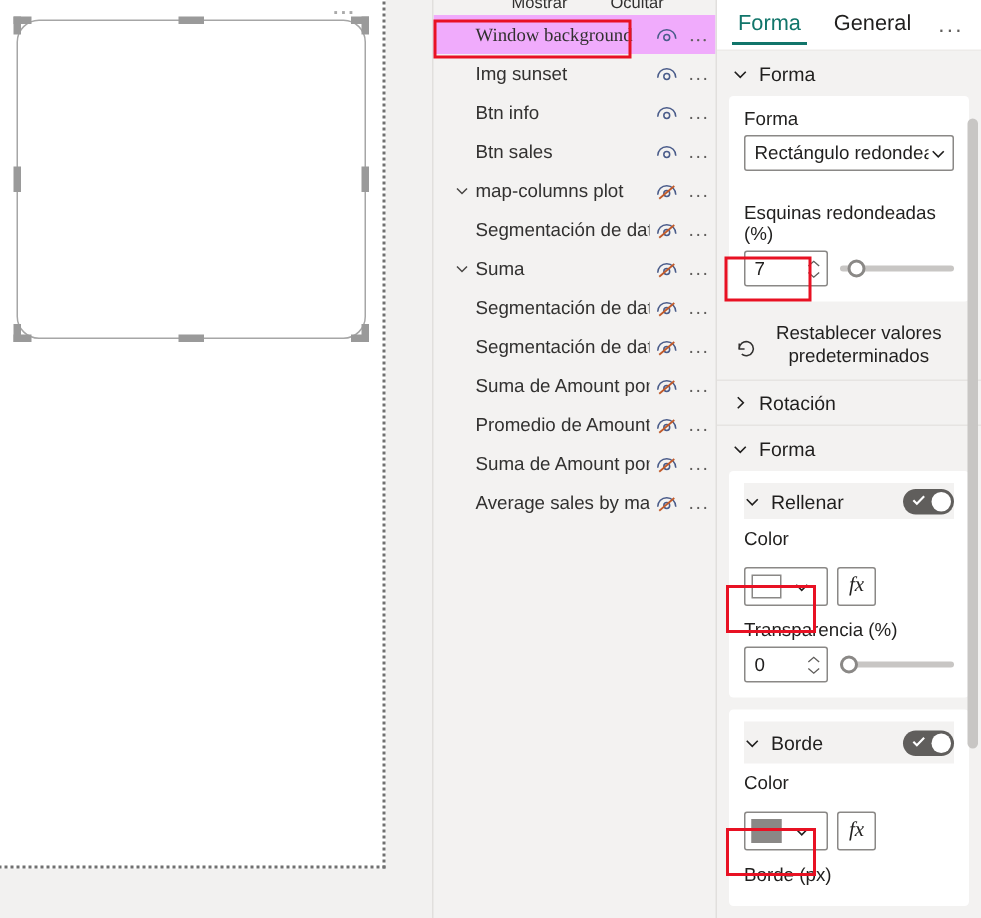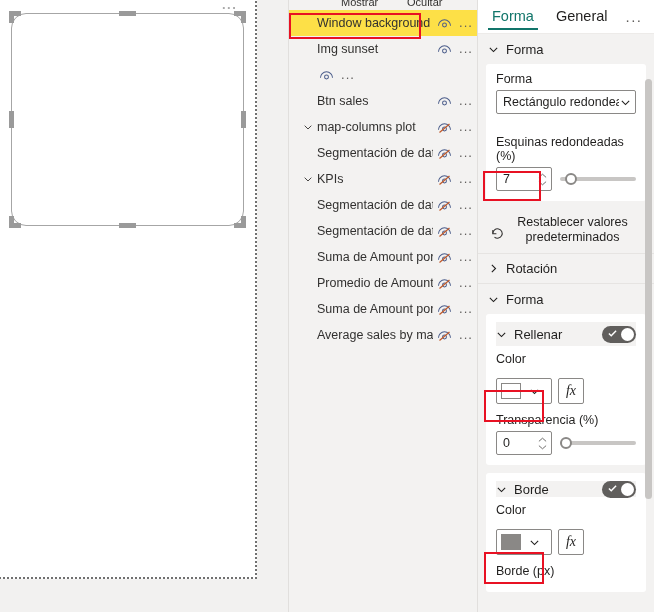--- a/index.html
+++ b/index.html
@@ -79,21 +79,21 @@
 
   .layer-row {
     position: relative;
     display: flex; align-items: center;
     height: 26px;
     padding-left: 12px;
     font-size: 12.5px;
     color: #323130;
     cursor: default;
   }
-  .layer-row.selected { background: #fde047; }
+  .layer-row.selected { background: #f0abfc; font-family: Liberation Serif, serif; }
   .layer-row .chev {
     width: 14px; flex: 0 0 14px;
     color: #484644; font-size: 9px; line-height: 1;
     display: flex; align-items: center; justify-content: center;
   }
   .layer-row .chev svg { display:block; }
   .layer-row .lbl {
     flex: 1 1 auto;
     white-space: nowrap; overflow: hidden; text-overflow: clip;
     padding-left: 2px;
@@ -318,20 +318,21 @@
           <span class="eye">
             <svg width="15" height="13" viewBox="0 0 16 14">
               <path d="M1.5 9.5 a6.5 6.5 0 0 1 13 0" fill="none" stroke="#4a5c8a" stroke-width="1.1"></path>
               <circle cx="8" cy="8.6" r="2.1" fill="none" stroke="#4a5c8a" stroke-width="1.1"></circle>
             </svg>
           </span>
           <span class="dots">...</span>
         </div>
         <div class="layer-row">
           <span class="chev"></span>
+          <span class="lbl">Btn info</span>
           <span class="eye">
             <svg width="15" height="13" viewBox="0 0 16 14">
               <path d="M1.5 9.5 a6.5 6.5 0 0 1 13 0" fill="none" stroke="#4a5c8a" stroke-width="1.1"></path>
               <circle cx="8" cy="8.6" r="2.1" fill="none" stroke="#4a5c8a" stroke-width="1.1"></circle>
             </svg>
           </span>
           <span class="dots">...</span>
         </div>
         <div class="layer-row">
           <span class="chev"></span>
@@ -371,21 +372,21 @@
             </svg>
           </span>
           <span class="dots">...</span>
         </div>
         <div class="layer-row">
           <span class="chev">
             <svg width="10" height="10" viewBox="0 0 12 12">
               <path d="M2 4.4 L6 8.4 L10 4.4" fill="none" stroke="#484644" stroke-width="1.2"></path>
             </svg>
           </span>
-          <span class="lbl">KPIs</span>
+          <span class="lbl">Suma</span>
           <span class="eye">
             <svg width="15" height="13" viewBox="0 0 16 14">
               <path d="M1.5 9.5 a6.5 6.5 0 0 1 13 0" fill="none" stroke="#4a5c8a" stroke-width="1.1"></path>
               <circle cx="8" cy="8.6" r="2.1" fill="none" stroke="#4a5c8a" stroke-width="1.1"></circle>
               <path d="M2.6 12.4 L13.4 3.2" fill="none" stroke="#c05a2a" stroke-width="1.3"></path>
             </svg>
           </span>
           <span class="dots">...</span>
         </div>
         <div class="layer-row">
@@ -588,21 +589,21 @@
           <div class="slider">
             <div class="track"></div>
             <div class="knob" id="transp-knob" style="left: 0%;"></div>
           </div>
         </div>
       </div>
 
       <div class="gap"></div>
 
       <div class="card">
-        <div class="sec-head" style="padding:0;height:16px;justify-content:center;">
+        <div class="sec-head" style="padding:0;height:28px;justify-content:center;">
           <span class="caret">
             <svg width="11" height="11" viewBox="0 0 12 12">
                 <path d="M2 4.2 L6 8.2 L10 4.2" fill="none" stroke="#201f1e" stroke-width="1.2"></path>
               </svg>
           </span>
           <span class="ttl">Borde</span>
           <span class="toggle">
             <svg class="tick" viewBox="0 0 10 10">
               <path d="M1 5 L3.6 7.6 L9 2" fill="none" stroke="#ffffff" stroke-width="1.6"></path>
             </svg>

